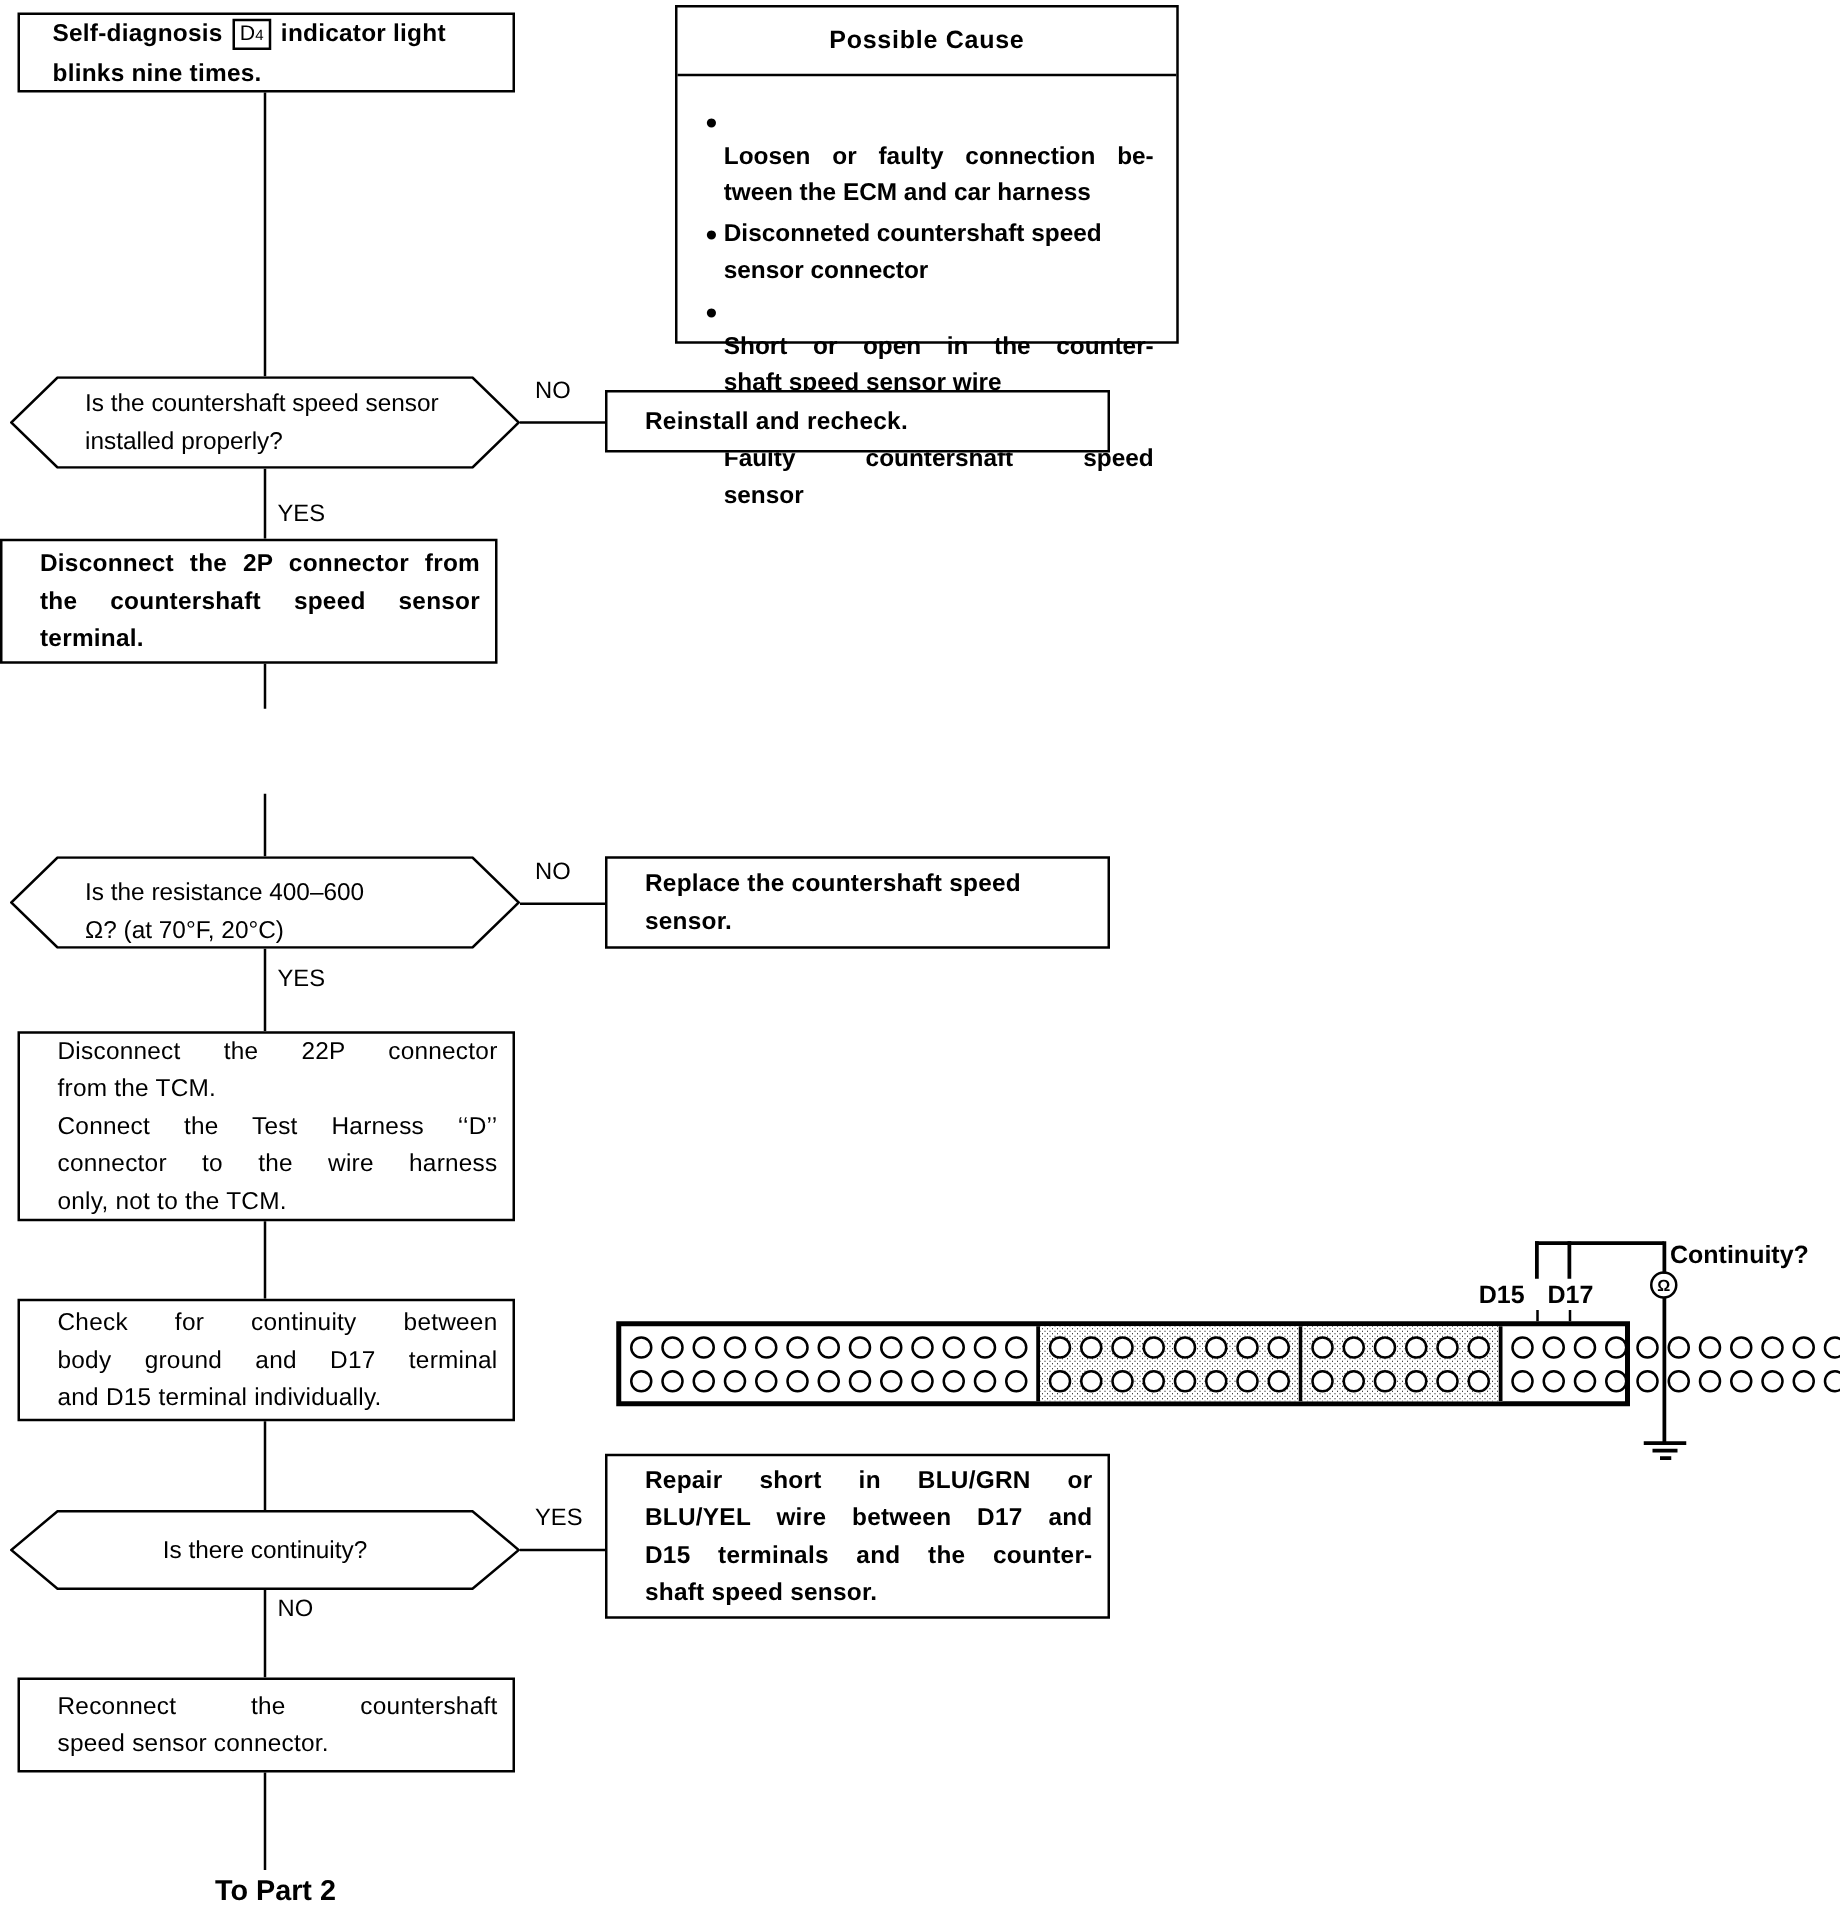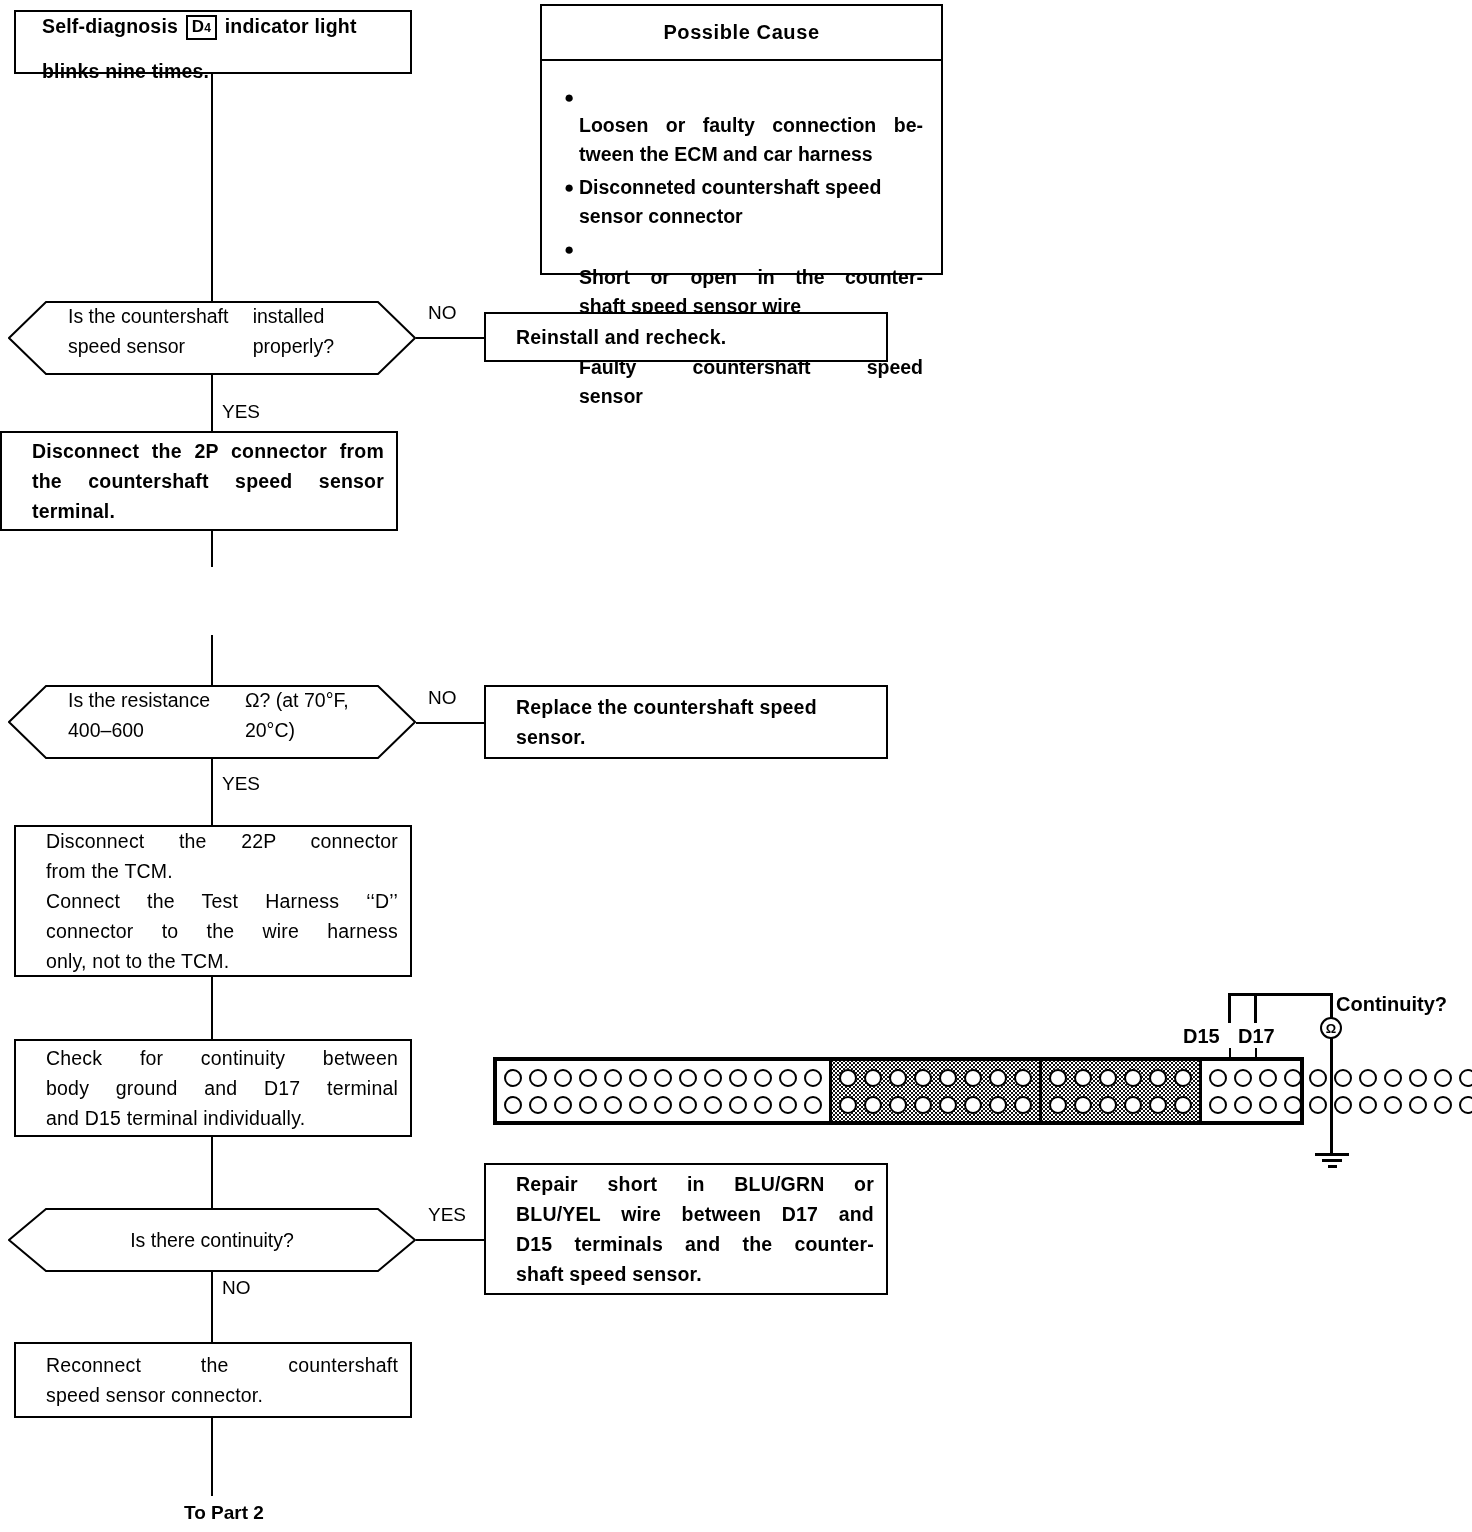--- a/index.html
+++ b/index.html
@@ -35,21 +35,21 @@
   .pbox .inner.just{ text-align:justify; }
   .pbox .inner.just > span.ln{ display:block; }
   .bold .inner{ font-weight:bold; }
 
   
   .hex{ }
   .hex svg{display:block;position:absolute;left:0;top:0;}
   .hex .htext{
     position:absolute;
     left:60px; right:60px; top:0; bottom:0;
-    display:flex; flex-direction:row; justify-content:center;
+    display:flex; flex-direction:column; justify-content:center;
     font-size:19.5px;
     line-height:30px;
   }
   .hex .htext.center{ align-items:center; text-align:center; }
 
   
   .vline{ background:#000; width:2px; }
   .hline{ background:#000; height:2px; }
 
   
@@ -74,23 +74,23 @@
   #cause-list .ctx .ln{ display:block; }
   #cause-list .ctx .ln.j{ text-align:justify; text-align-last:justify;margin-top:28px; }
 
   
   .d4{
     display:inline-block;
     border:2px solid #000;
     padding:0 4px;
     line-height:20px;
     font-size:17px;
-    font-weight:bold;
+    font-weight:normal;
     vertical-align:1px;
-    margin:16px 2px;
+    margin:4px 2px;
   }
   .d4 sub{font-size:12px;vertical-align:baseline;}
 
   
   #connector{
     border:4px solid #000;
     background:#fff;
     display:flex;
     align-items:stretch;
   }
@@ -287,21 +287,21 @@
   <div class="abs lbl" style="left:222px;top:1278px;">NO</div>
 
   <div class="abs pbox" style="left:14px;top:1342px;width:398px;height:76px;">
     <div class="inner just">
       <span class="ln" style="text-align-last:justify;">Reconnect the countershaft</span>
       <span class="ln">speed sensor connector.</span>
     </div>
   </div>
 
   <div class="abs vline" style="left:211px;top:1418px;height:78px;"></div>
-  <div class="abs lbl b" style="left:184px;top:1503px;font-size:19px;">To Part 2</div>
+  <div class="abs lbl b" style="left:172px;top:1503px;font-size:23px;">To Part 2</div>
 
   <div class="abs lbl b" style="left:1336px;top:995px;font-size:20px;">Continuity?</div>
 
   <div class="abs hline" style="left:1228px;top:993px;width:103px;height:3px;"></div>
 
   <div class="abs vline" style="left:1228px;top:993px;height:30px;width:3px;"></div>
 
   <div class="abs vline" style="left:1254px;top:993px;height:30px;width:3px;"></div>
 
   <div class="abs lbl b" style="left:1183px;top:1027px;font-size:20px;">D15</div>

